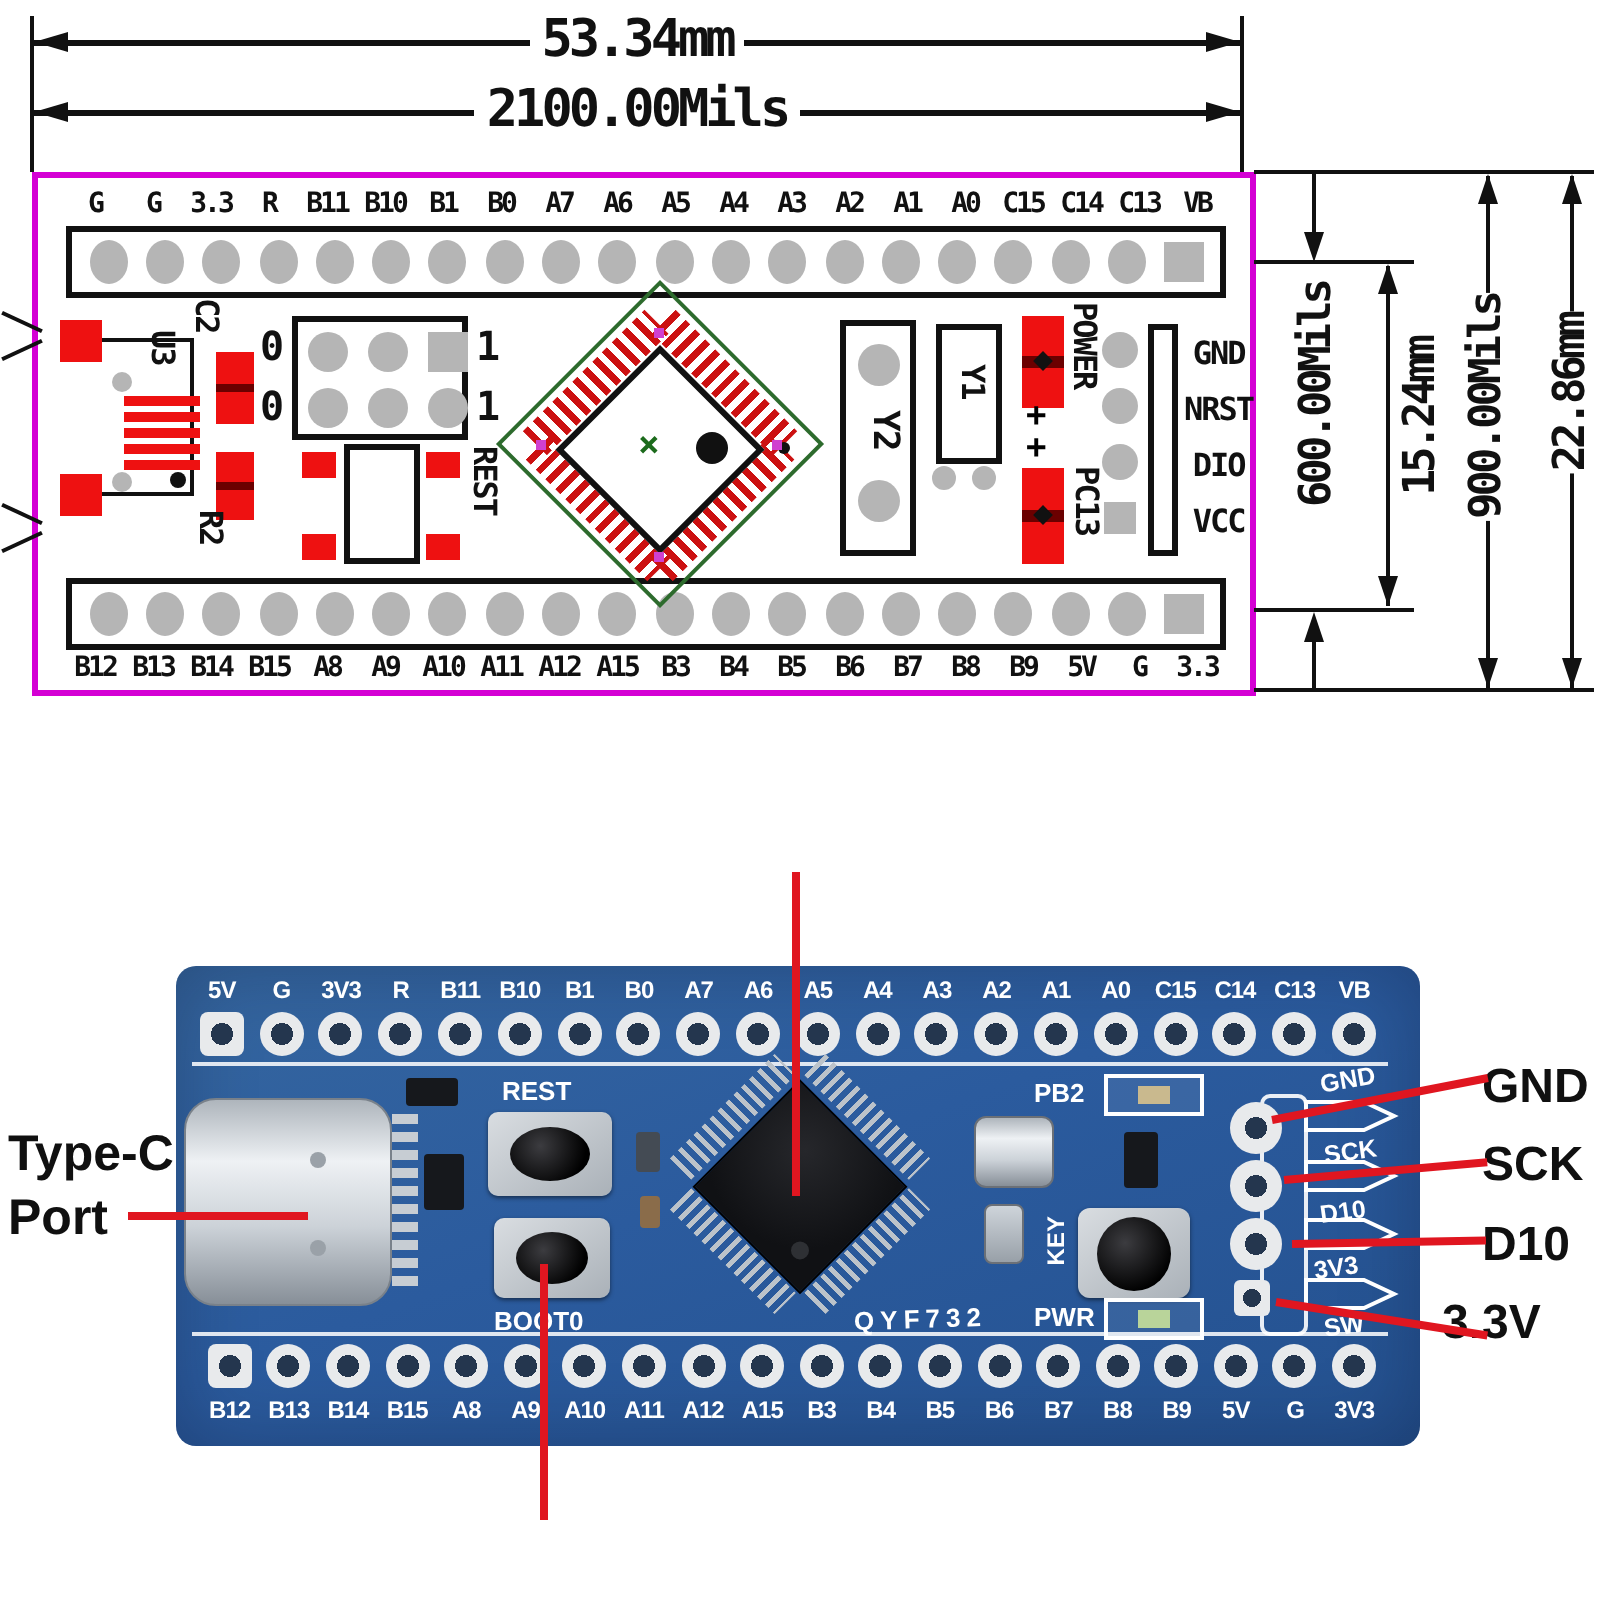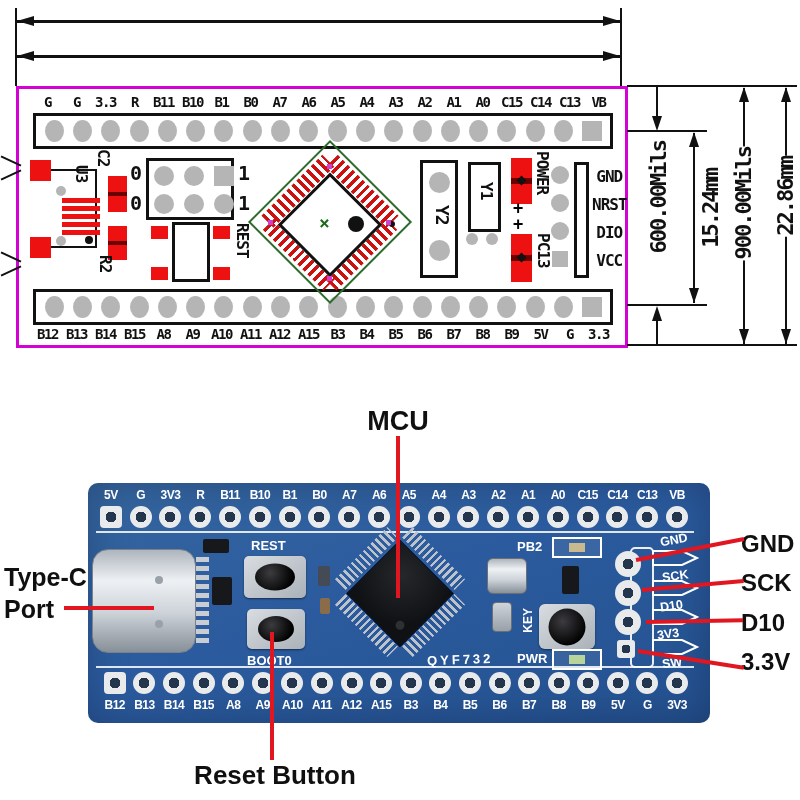--- a/index.html
+++ b/index.html
@@ -58,24 +58,26 @@
 <body>
 
 <div class="stage">
 
   <div class="abs blk" style="left:15px;top:8px;width:2px;height:78px"></div>
   <div class="abs blk" style="left:620px;top:8px;width:2px;height:78px"></div>
 
   <div class="abs blk" style="left:17px;top:20px;width:603px;height:2.5px"></div>
   <div class="tri tl" style="left:17px;top:15.5px"></div>
   <div class="tri tr" style="left:603px;top:15.5px"></div>
+  <div class="dimwrap" style="left:17px;top:5px;width:603px"><span class="dimlabel">53.34mm</span></div>
 
   <div class="abs blk" style="left:17px;top:55px;width:603px;height:2.5px"></div>
   <div class="tri tl" style="left:17px;top:50.5px"></div>
   <div class="tri tr" style="left:603px;top:50.5px"></div>
+  <div class="dimwrap" style="left:17px;top:40px;width:603px"><span class="dimlabel">2100.00Mils</span></div>
 
   <div class="fpbox" style="left:16px;top:86px;width:612px;height:262px"></div>
 
   <div class="pinrow" style="left:33px;top:92px;width:580px;height:20px">
       <span class="slot">
         <span class="dpin">G</span>
       </span>
       <span class="slot">
         <span class="dpin">G</span>
       </span>
@@ -764,32 +766,30 @@
     <polygon points="1,31 30,31 45,38 30,45 1,45" fill="none" stroke="#fff" stroke-width="2"></polygon>
     <polygon points="1,60 30,60 45,67 30,74 1,74" fill="none" stroke="#fff" stroke-width="2"></polygon>
     <polygon points="1,90 30,90 45,97 30,104 1,104" fill="none" stroke="#fff" stroke-width="2"></polygon>
   </svg>
   <span class="silk" style="left:660px;top:533px;transform:rotate(-10deg);font-size:12.5px">GND</span>
   <span class="silk" style="left:662px;top:569px;transform:rotate(-8deg);font-size:12.5px">SCK</span>
   <span class="silk" style="left:660px;top:599px;transform:rotate(-8deg);font-size:12.5px">D10</span>
   <span class="silk" style="left:657px;top:627px;transform:rotate(-8deg);font-size:12.5px">3V3</span>
   <span class="silk" style="left:662px;top:656px;transform:rotate(-8deg);font-size:12.5px">SW</span>
 
-  <div class="ann" style="left:350px;top:406px;width:96px;text-align:center;font-size:27px">MCU</div>
   <div class="ann-line" style="left:396px;top:436px;width:4px;height:162px"></div>
 
   <div class="ann" style="left:4px;top:563px">Type-C</div>
   <div class="ann" style="left:4px;top:595px">Port</div>
   <div class="ann-line" style="left:64px;top:606px;width:90px;height:4px"></div>
 
-  <div class="ann" style="left:170px;top:760px;width:210px;text-align:center;font-size:26px">Reset Button</div>
   <div class="ann-line" style="left:270px;top:632px;width:4px;height:128px"></div>
 
   <div class="ann" style="left:741px;top:530px;font-size:24px">GND</div>
   <div class="ann-line" style="left:636px;top:558px;width:110px;height:4px;transform:rotate(-11deg)"></div>
   <div class="ann" style="left:741px;top:569px;font-size:24px">SCK</div>
   <div class="ann-line" style="left:642px;top:588px;width:102px;height:4px;transform:rotate(-5deg)"></div>
   <div class="ann" style="left:741px;top:609px;font-size:24px">D10</div>
   <div class="ann-line" style="left:646px;top:620px;width:97px;height:4px;transform:rotate(-1deg)"></div>
-  <div class="ann" style="left:741px;top:648px;font-size:24px">3.3V</div>
+  <div class="ann" style="left:721px;top:648px;font-size:24px">3.3V</div>
   <div class="ann-line" style="left:638px;top:649px;width:107px;height:4px;transform:rotate(9deg)"></div>
 
 </div>
 
 </body></html>

